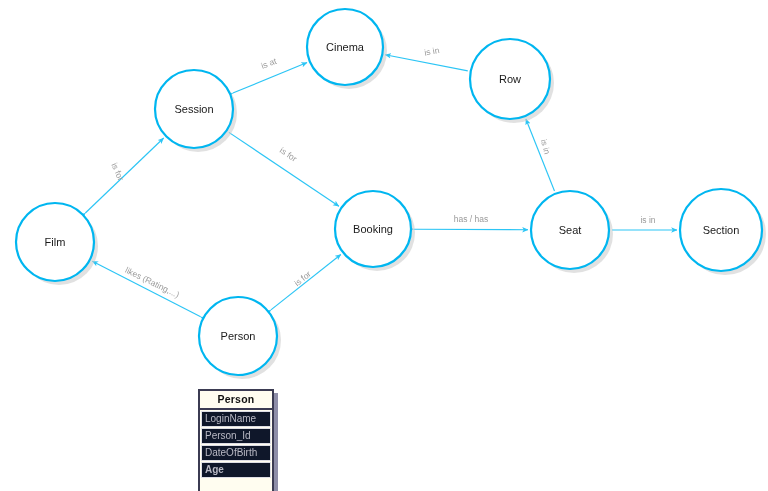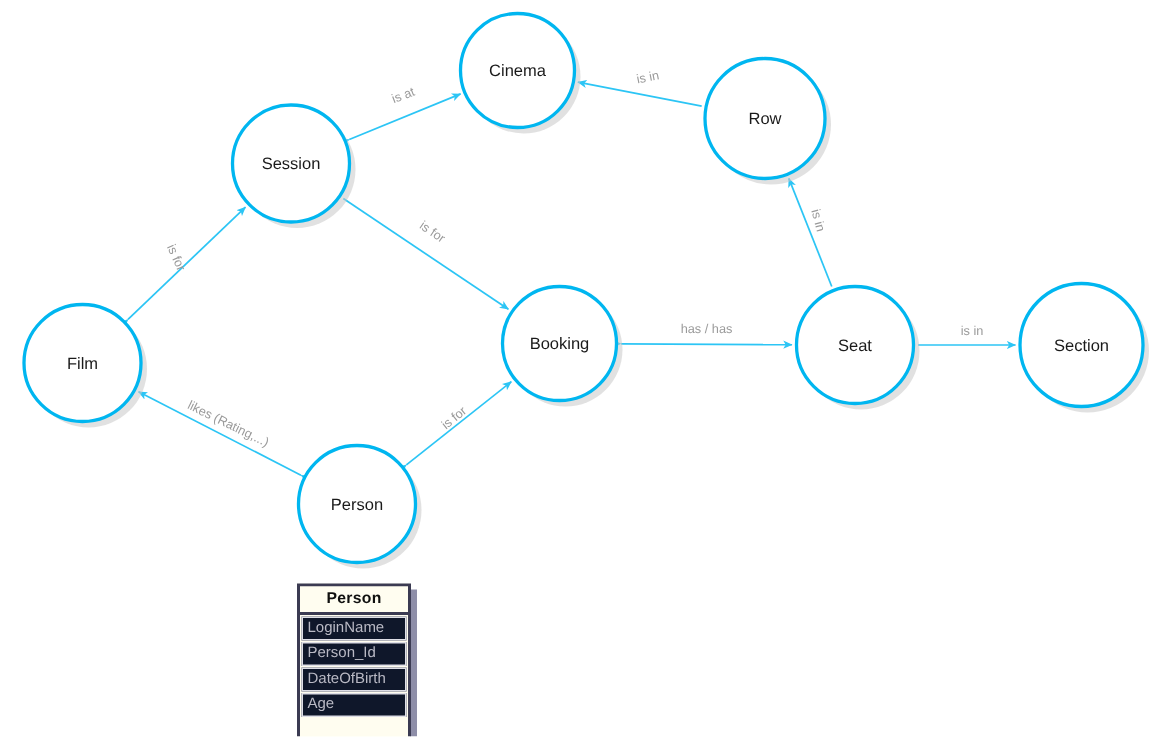--- a/index.html
+++ b/index.html
@@ -80,21 +80,21 @@
     font-family: "Liberation Sans", sans-serif;
     font-size: 10px;
     color: #b9b9c4;
     background: #0f172a;
     border: 1px solid #dedee6;
     padding: 1px 1px 2px 3px;
     margin-bottom: 1px;
     white-space: nowrap;
     overflow: hidden;
   }
-  .tbl-row:last-child { margin-bottom: 16px; }
+  .tbl-row:last-child { margin-bottom: 16px; font-weight: bold; }
 </style>
 </head>
 <body>
 
 <div id="canvas">
 
   <svg id="graph-svg" viewBox="0 0 768 491" xmlns="http://www.w3.org/2000/svg">
     <defs>
       <marker id="arrow-end" viewBox="0 0 10 10" refX="9.4" refY="5" markerWidth="5.4" markerHeight="5.4" orient="auto-start-reverse">
         <path d="M 0 0.6 L 10 5 L 0 9.4 L 2.6 5 Z" fill="#2cc5f5"></path>

